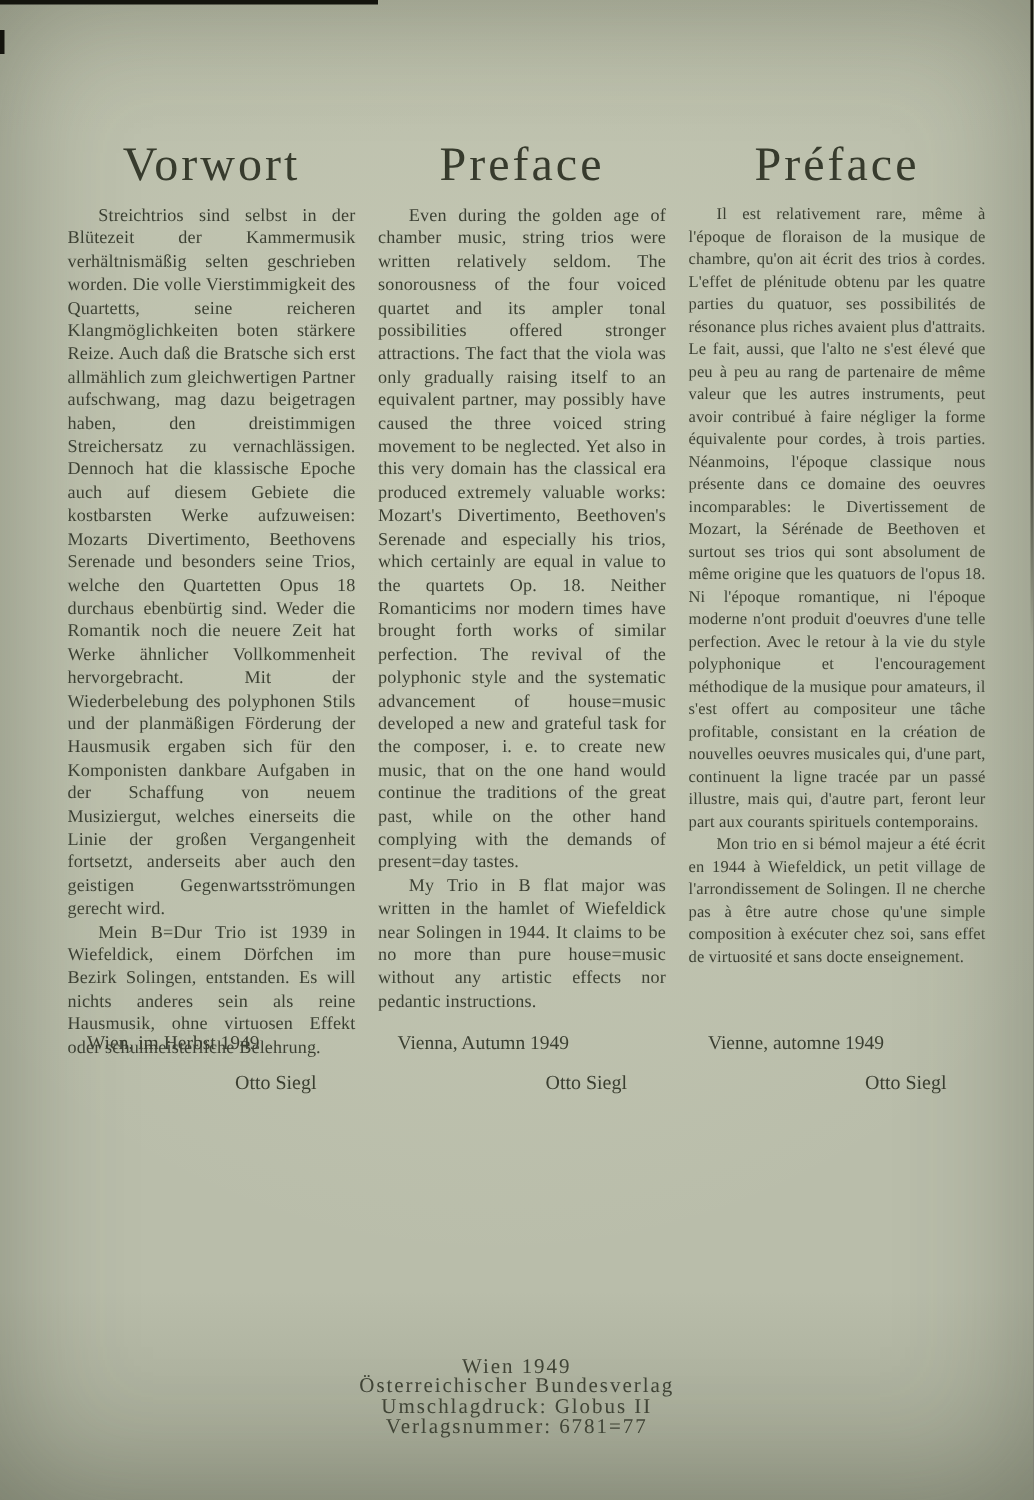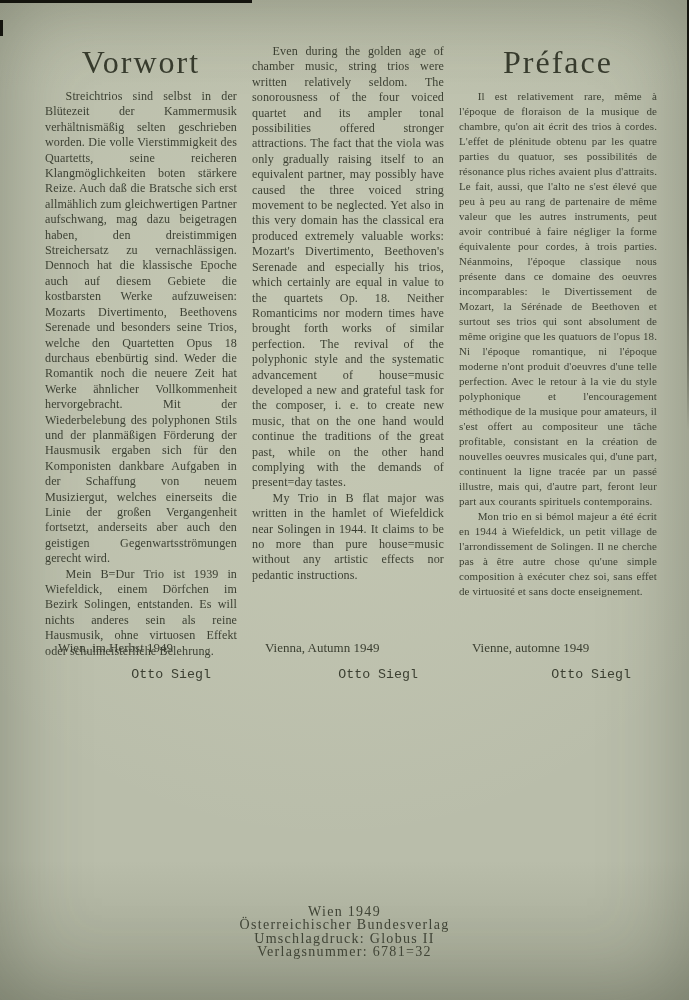--- a/index.html
+++ b/index.html
@@ -20,41 +20,41 @@
   .artifact{position:absolute;background:#14140e;}
   .artifact-top{left:0;top:0;width:252px;height:3px;}
   .artifact-left{left:0;top:20px;width:3px;height:16px;}
   .artifact-right{right:0;top:0;width:2px;height:430px;
     background:linear-gradient(to bottom,#14140e 55%,rgba(20,20,14,0));}
   
   .columns{
     position:absolute;left:45px;top:44px;width:612px;height:700px;
     display:grid;grid-template-columns:192px 192px 198px;column-gap:15px;
   }
-  .col{position:relative;height:700px;}
+  .col{position:relative;height:700px;margin-top:47px;}
   .col-heading{
     margin:0 0 9px 0;
     text-align:center;
     font-weight:400;
     font-size:32px;line-height:36px;
     letter-spacing:2px;
     color:#373b2d;
   }
   .col p{
     margin:0;
     font-size:12.1px;line-height:15.4px;
     text-align:justify;
     text-indent:1.7em;
     letter-spacing:0.1px;
     color:#3c4033;
   }
   .col.french p{font-size:11px;line-height:15px;}
   .signature-block{position:absolute;left:0;right:0;top:596px;font-size:13px;}
   .date-line{padding-left:13px;white-space:nowrap;}
-  .sig-name{text-align:right;padding-right:26px;margin-top:11px;font-size:13.3px;font-family:Liberation Mono, monospace;}
+  .sig-name{text-align:right;padding-right:26px;margin-top:11px;font-size:13.3px;}
   
   .imprint{
     position:absolute;left:0;right:0;top:905px;
     text-align:center;
     font-size:14px;line-height:13.4px;
     letter-spacing:1.3px;
     color:#404436;
   }
   .imprint div{white-space:nowrap;}
 </style>
@@ -73,20 +73,21 @@
       <h2 class="col-heading">Vorwort</h2>
       <p>Streichtrios sind selbst in der Blütezeit der Kammermusik verhältnismäßig selten geschrieben worden. Die volle Vierstimmigkeit des Quartetts, seine reicheren Klangmöglichkeiten boten stärkere Reize. Auch daß die Bratsche sich erst allmählich zum gleichwertigen Partner aufschwang, mag dazu beigetragen haben, den dreistimmigen Streichersatz zu vernachlässigen. Dennoch hat die klassische Epoche auch auf diesem Gebiete die kostbarsten Werke aufzuweisen: Mozarts Divertimento, Beethovens Serenade und besonders seine Trios, welche den Quartetten Opus 18 durchaus ebenbürtig sind. Weder die Romantik noch die neuere Zeit hat Werke ähnlicher Vollkommenheit hervorgebracht. Mit der Wiederbelebung des polyphonen Stils und der planmäßigen Förderung der Hausmusik ergaben sich für den Komponisten dankbare Aufgaben in der Schaffung von neuem Musiziergut, welches einerseits die Linie der großen Vergangenheit fortsetzt, anderseits aber auch den geistigen Gegenwartsströmungen gerecht wird.</p>
       <p>Mein B=Dur Trio ist 1939 in Wiefeldick, einem Dörfchen im Bezirk Solingen, entstanden. Es will nichts anderes sein als reine Hausmusik, ohne virtuosen Effekt oder schulmeisterliche Belehrung.</p>
       <div class="signature-block">
         <div class="date-line">Wien, im Herbst 1949</div>
         <div class="sig-name">Otto Siegl</div>
       </div>
     </div>
 
     <div class="col english">
+      <h2 class="col-heading">Preface</h2>
       <p>Even during the golden age of chamber music, string trios were written relatively seldom. The sonorousness of the four voiced quartet and its ampler tonal possibilities offered stronger attractions. The fact that the viola was only gradually raising itself to an equivalent partner, may possibly have caused the three voiced string movement to be neglected. Yet also in this very domain has the classical era produced extremely valuable works: Mozart's Divertimento, Beethoven's Serenade and especially his trios, which certainly are equal in value to the quartets Op. 18. Neither Romanticims nor modern times have brought forth works of similar perfection. The revival of the polyphonic style and the systematic advancement of house=music developed a new and grateful task for the composer, i. e. to create new music, that on the one hand would continue the traditions of the great past, while on the other hand complying with the demands of present=day tastes.</p>
       <p>My Trio in B flat major was written in the hamlet of Wiefeldick near Solingen in 1944. It claims to be no more than pure house=music without any artistic effects nor pedantic instructions.</p>
       <div class="signature-block">
         <div class="date-line">Vienna, Autumn 1949</div>
         <div class="sig-name">Otto Siegl</div>
       </div>
     </div>
 
     <div class="col french">
       <h2 class="col-heading">Préface</h2>
@@ -97,16 +98,16 @@
         <div class="sig-name">Otto Siegl</div>
       </div>
     </div>
 
   </div>
 
   <div class="imprint">
     <div>Wien 1949</div>
     <div>Österreichischer Bundesverlag</div>
     <div>Umschlagdruck: Globus II</div>
-    <div>Verlagsnummer: 6781=32</div>
+    <div>Verlagsnummer: 6781=77</div>
   </div>
 
 </div>
 
 </body></html>

